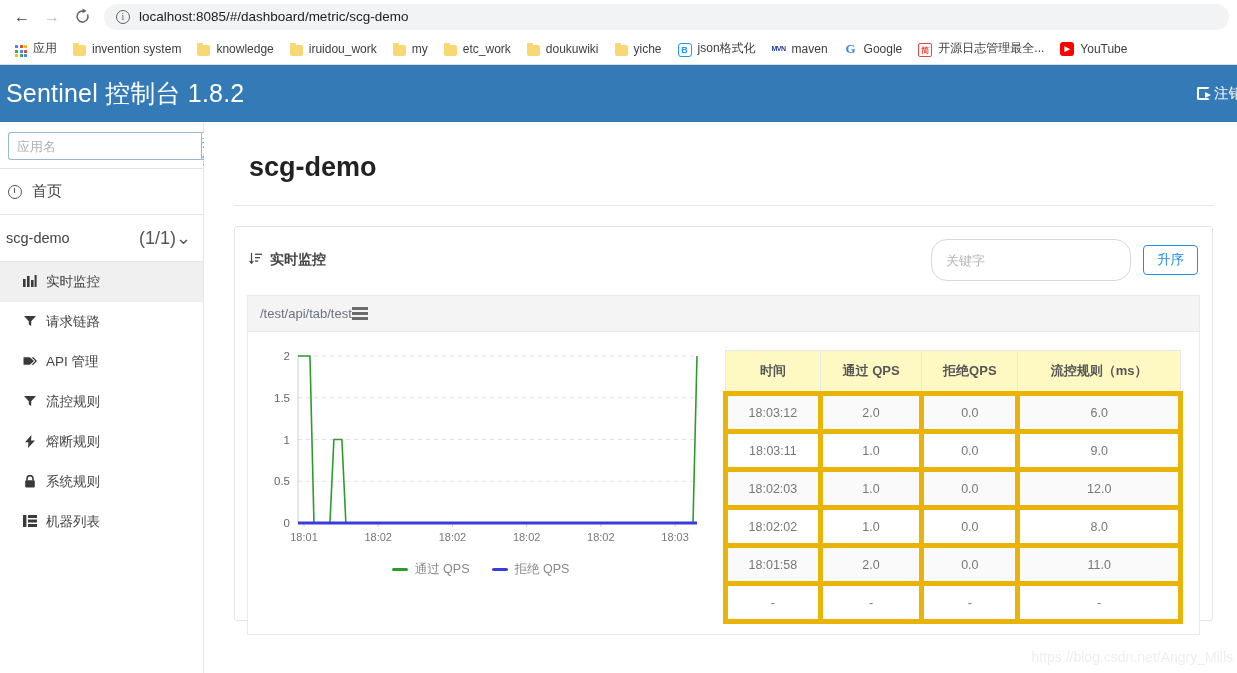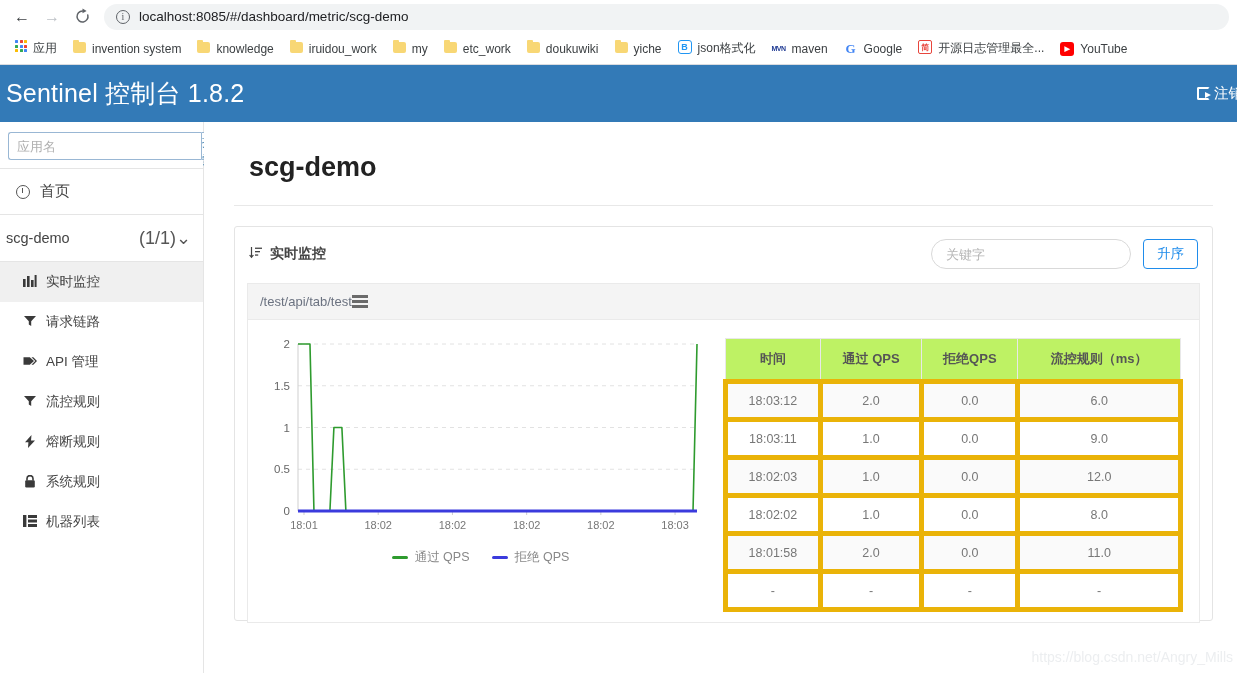--- a/index.html
+++ b/index.html
@@ -61,21 +61,21 @@
     height: 32px;
     background: #ffffff;
     display: flex;
     align-items: center;
     padding: 0 7px;
     gap: 0px;
     border-bottom: 1px solid #dadce0;
     overflow: hidden;
   }
   .bm {
-    display: flex; align-items: flex-start;
+    display: flex; align-items: flex-end;
     gap: 6px;
     padding: 3px 8px;
     font-size: 12px;
     color: #3c4043;
     white-space: nowrap;
     border-radius: 4px;
   }
   .apps-grid {
     display: grid;
     grid-template-columns: repeat(3, 3px);
@@ -176,21 +176,21 @@
     border-radius: 0 3px 3px 0;
     background: #fff;
     color: #3478a8;
     font-size: 13px;
     cursor: pointer;
     font-family: "Liberation Sans", sans-serif;
   }
 
   .nav-home {
     display: flex; align-items: center; gap: 10px;
-    padding: 13px 16px;
+    padding: 13px 8px;
     font-size: 15px;
     color: #444;
     border-bottom: 1px solid #e5e5e5;
   }
   .clock-ic {
     width: 14px; height: 14px; border: 1.6px solid #555; border-radius: 50%;
     position: relative; flex:none;
   }
   .clock-ic::after{
     content:""; position:absolute; left:5px; top:2.5px;
@@ -241,21 +241,21 @@
     display: flex; align-items: center; justify-content: space-between;
     padding: 12px 14px 10px 14px;
   }
   .panel-title {
     display:flex; align-items:center; gap:8px;
     font-size: 14px; color: #444; font-weight: 600;
   }
   .sort-ic { font-size: 14px; color:#444; }
   .panel-tools { display: flex; align-items: center; gap: 12px; }
   .kw-input {
-    width: 200px; height: 30px;
+    width: 200px; height: 42px;
     border: 1px solid #d9d9d9;
     border-radius: 16px;
     padding: 0 14px;
     font-size: 13px; color:#be185d; outline:none;
     font-family: "Liberation Sans", sans-serif;
   }
   .kw-input::placeholder{ color:#b5b5b5; }
   .asc-btn {
     height: 30px; padding: 0 13px;
     border: 1px solid #1f8ceb;
@@ -295,21 +295,21 @@
   .legend .swatch { width: 16px; height: 3px; border-radius: 2px; display:block;}
 
   table.metrics { border-collapse: collapse; width: 100%; }
   table.metrics th {
     border: 1px solid #e8e8e8;
     font-size: 13px;
     font-weight: bold;
     color: #555;
     padding: 11px 4px;
     text-align: center;
-    background:#bef264;
+    background:#fef9c3;
   }
   table.metrics td {
     border: 5px solid #eab308;
     font-size: 12.5px;
     color: #777;
     padding: 9.5px 4px;
     text-align: center;
   }
   table.metrics tr.alt td { background: #fafafa; }
 

